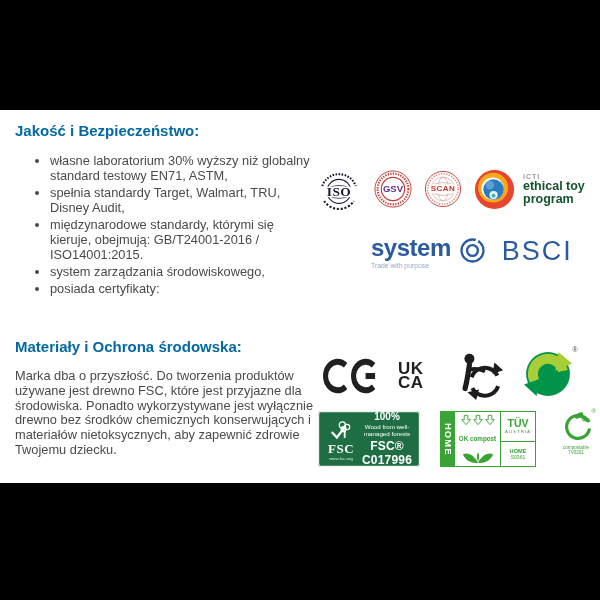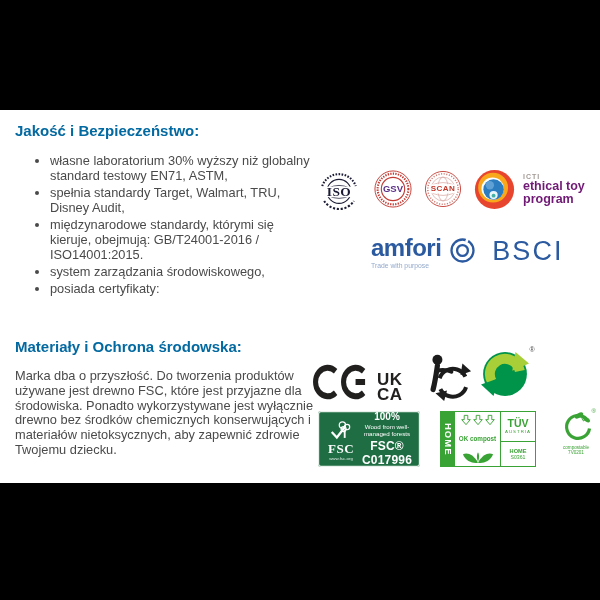--- a/index.html
+++ b/index.html
@@ -13,28 +13,28 @@
   .q-text{left:15px;top:12px;width:302px;}
   .q-text ul{margin:13px 0 8px;padding-left:35px;font-size:12.8px;line-height:15px;}
   .q-text li{margin:0 0 2px;}
   .m-text{left:15px;top:228px;width:300px;}
   .m-text p{margin:13px 0 0;font-size:12.8px;line-height:14.8px;width:298px;}
 
   
   .badge-row{position:absolute;display:flex;align-items:center;}
   #row-certs{left:316px;top:56px;gap:12px;}
   #row-amfori{left:371px;top:126px;align-items:flex-start;}
-  #row-marks{left:313px;top:240px;gap:8px;align-items:flex-end;}
+  #row-marks{left:323px;top:240px;gap:19px;align-items:center;}
   #row-eco{left:318px;top:301px;gap:20px;align-items:flex-start;}
 
   
   .icti{display:flex;align-items:center;gap:8px;}
   .icti-text{display:flex;flex-direction:column;}
   .icti-org{font-size:7px;font-weight:bold;letter-spacing:1px;color:#a39a95;}
-  .icti-line{font-size:12.5px;font-weight:bold;color:#701a75;line-height:12.5px;}
+  .icti-line{font-size:12.5px;font-weight:bold;color:#14532d;line-height:12.5px;}
 
   
   .amfori-block{display:flex;flex-direction:column;}
   .amfori-name{font-size:24px;font-weight:bold;color:#2b5aa0;line-height:24px;letter-spacing:-0.5px;}
   .amfori-tag{font-size:6.8px;color:#93a9cb;margin-top:2px;}
   .amfori-iconwrap{margin:1px 0 0 8px;}
   .bsci{font-size:27px;color:#2b5aa0;letter-spacing:2px;margin-left:16px;line-height:30px;}
 
   
   .ukca{font-size:17px;font-weight:bold;color:#221f1f;line-height:14.5px;letter-spacing:.5px;text-align:center;}
@@ -138,21 +138,21 @@
         <div class="icti-text">
           <span class="icti-org">ICTI</span>
           <span class="icti-line">ethical toy</span>
           <span class="icti-line">program</span>
         </div>
       </div>
     </div>
 
     <div class="badge-row" id="row-amfori">
       <div class="amfori-block">
-        <span class="amfori-name">amfori</span>
+        <span class="amfori-name">system</span>
         <span class="amfori-tag">Trade with purpose</span>
       </div>
       <span class="amfori-iconwrap">
         <svg width="27" height="27" viewBox="0 0 28 28">
           <circle cx="14" cy="14" r="11.4" fill="none" stroke="#2b5aa0" stroke-width="2.4"></circle>
           <circle cx="14" cy="14" r="5.6" fill="none" stroke="#2b5aa0" stroke-width="2.4"></circle>
           <rect x="12.6" y="0" width="2.8" height="4.4" fill="#ffffff" transform="rotate(24 14 14)"></rect>
         </svg>
       </span>
       <span class="bsci">BSCI</span>

